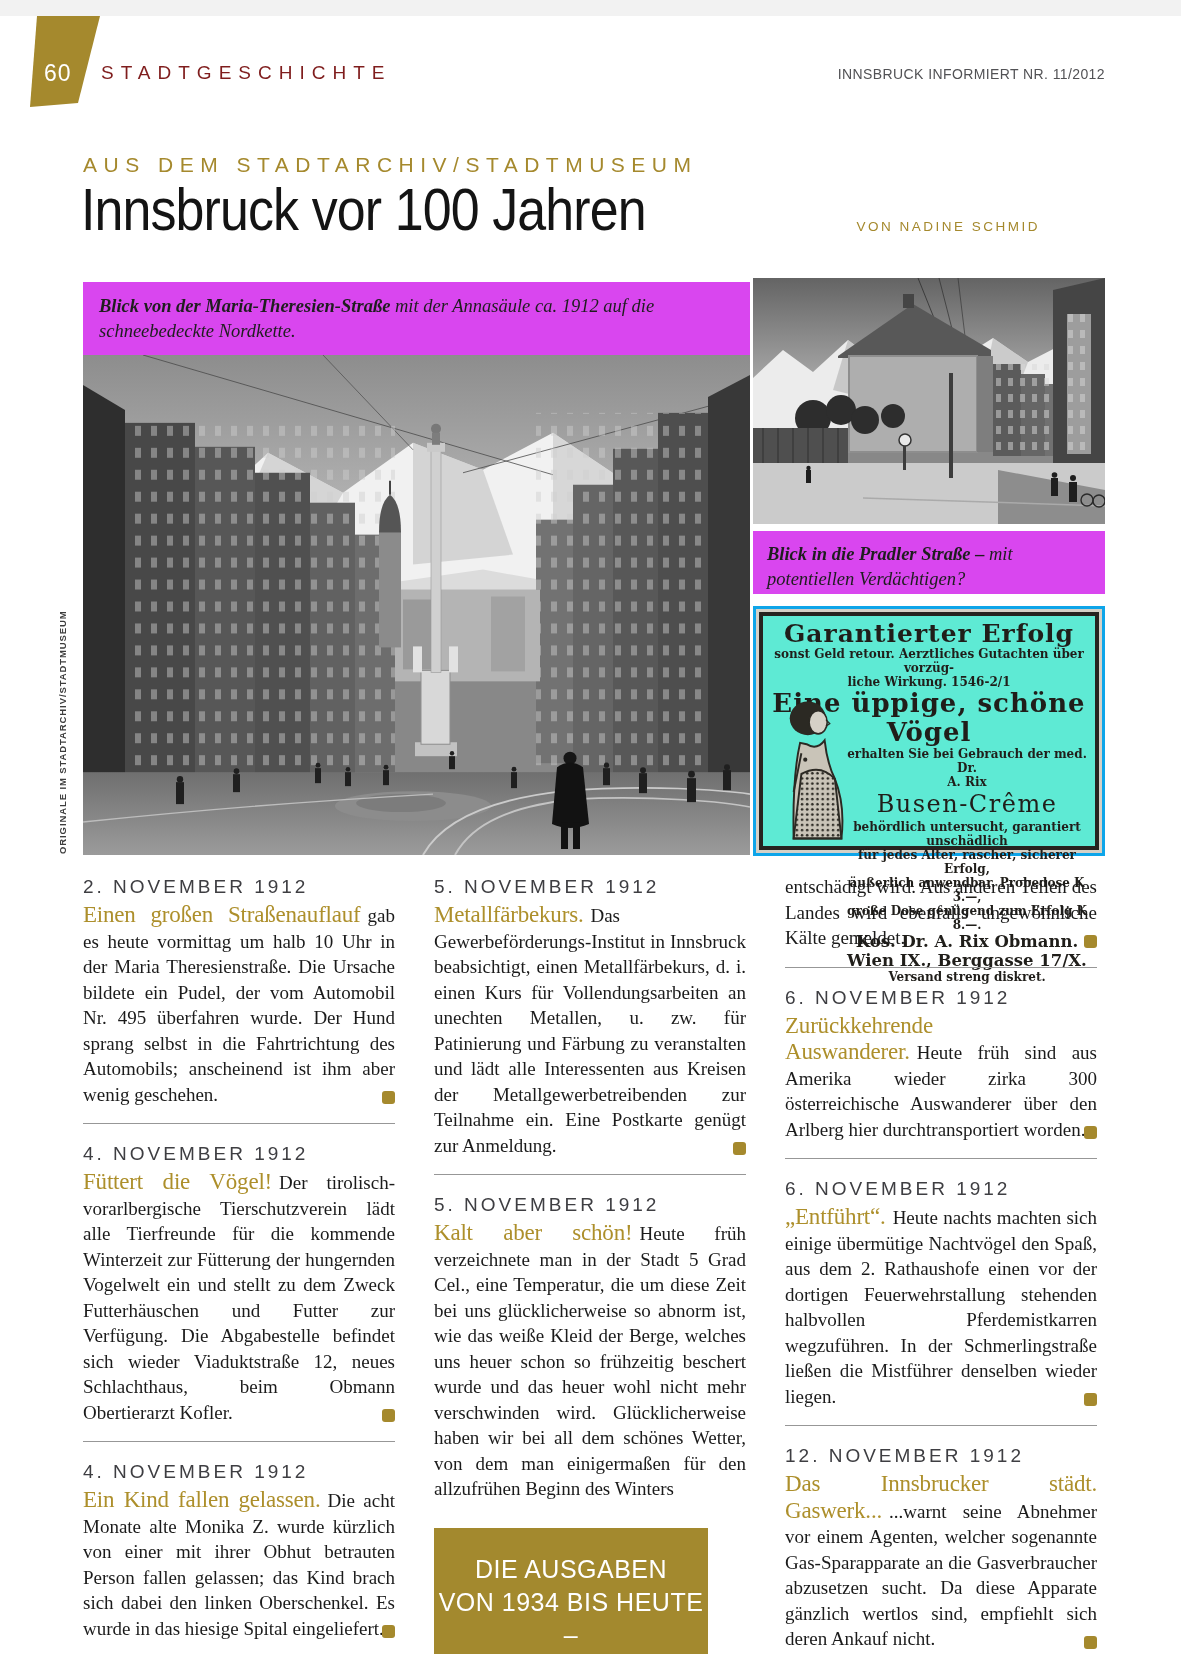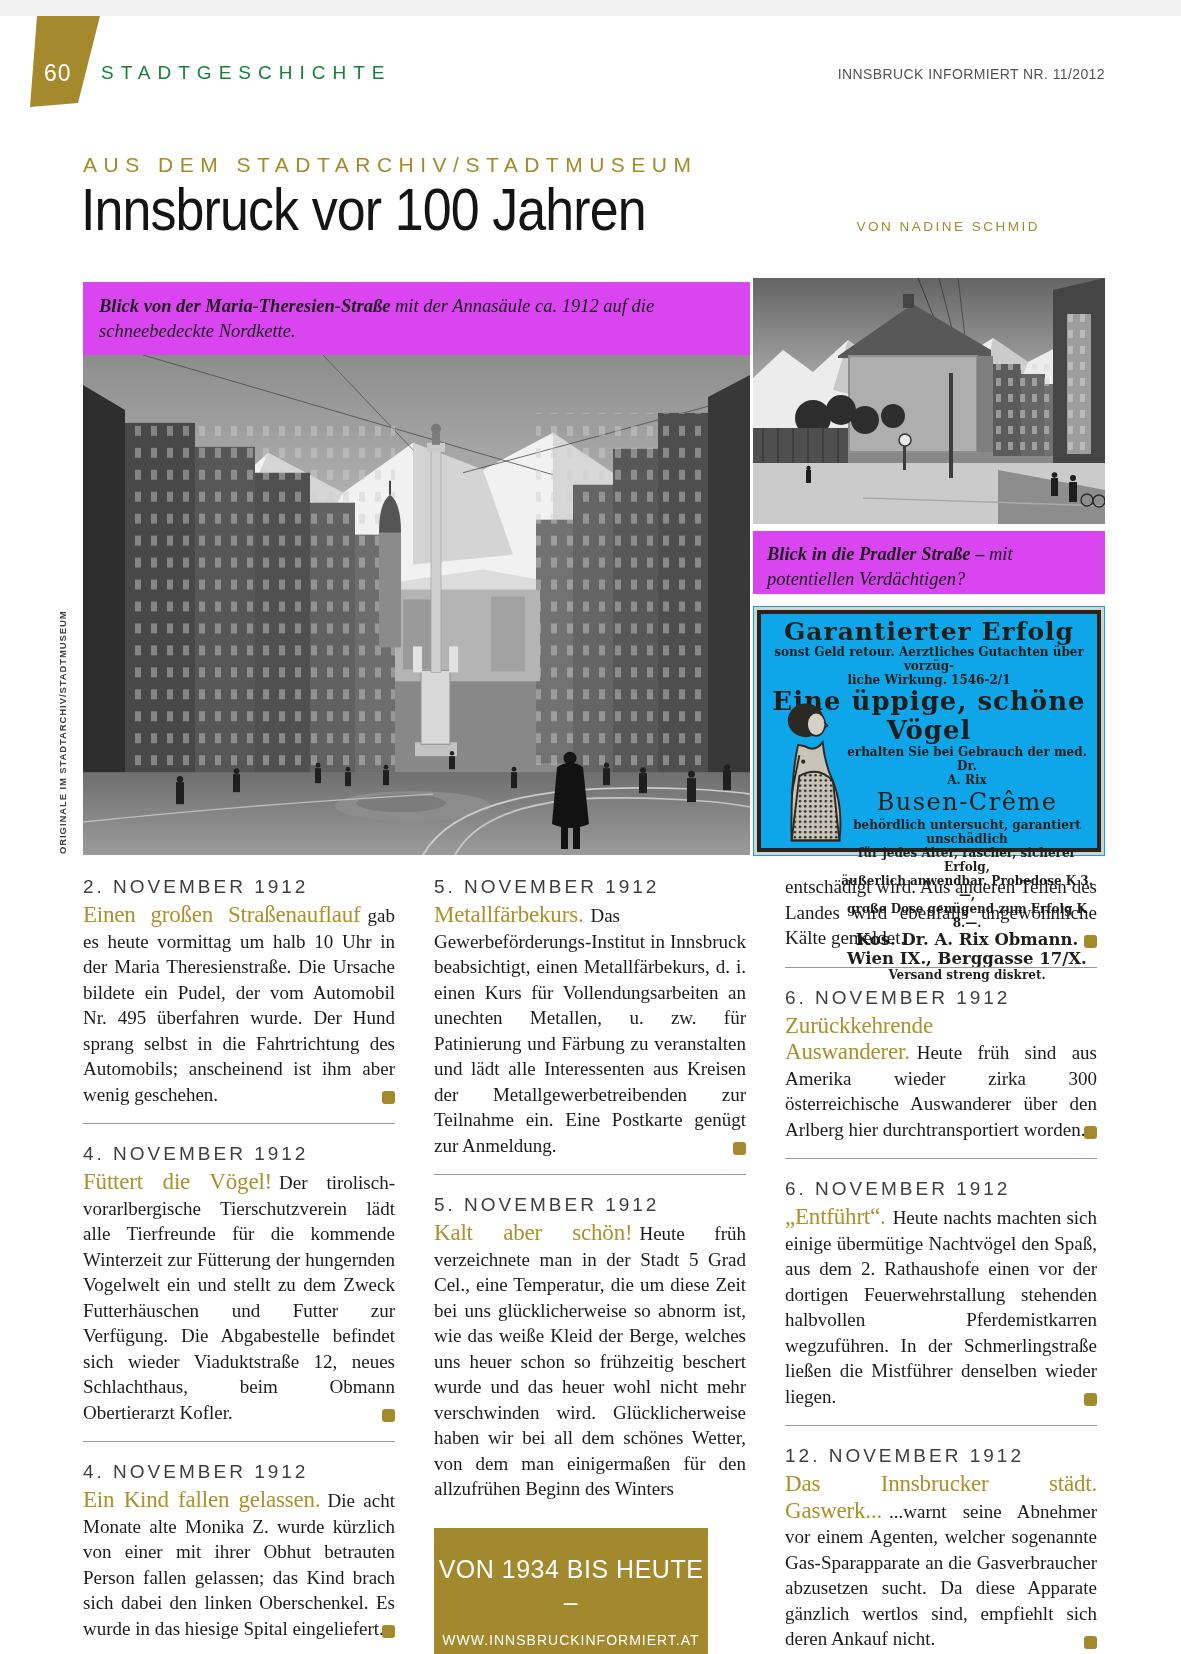--- a/index.html
+++ b/index.html
@@ -3,21 +3,21 @@
 <meta charset="utf-8">
 <title>Innsbruck Informiert – Stadtgeschichte</title>
 <style>
   html,body{margin:0;padding:0;background:#f2f2f2;}
   .page{position:relative;width:1181px;height:1654px;margin:16px auto;background:#ffffff;
         font-family:"Liberation Sans",sans-serif;overflow:hidden;color:#1c1c1c;}
 
   
   .flag-svg{position:absolute;left:0;top:0;width:110px;height:96px;}
   .pagenum{position:absolute;left:44px;top:44px;font-size:23px;color:#ffffff;letter-spacing:1px;}
-  .section{position:absolute;left:101px;top:46px;font-size:19px;letter-spacing:7px;color:#15803d;}
+  .section{position:absolute;left:101px;top:46px;font-size:19px;letter-spacing:7px;color:#7f1d1d;}
   .issue{position:absolute;right:76px;top:50px;font-size:14px;letter-spacing:0.4px;color:#525255;}
 
   
   .overline{position:absolute;left:83px;top:137px;font-size:21px;letter-spacing:6.5px;color:#a5892d;}
   .title{position:absolute;left:81px;top:160px;margin:0;font-size:59px;font-weight:400;
          letter-spacing:-1px;color:#141414;white-space:nowrap;
          transform:scaleX(0.88);transform-origin:left top;}
   .byline{position:absolute;left:83px;top:203px;width:957px;text-align:right;
           font-size:13.5px;letter-spacing:2.5px;color:#a5892d;}
 
@@ -31,21 +31,21 @@
   .photo{position:absolute;overflow:hidden;background:#888;}
   .main-photo{left:83px;top:339px;width:667px;height:500px;}
   .side-photo{left:753px;top:262px;width:352px;height:246px;}
   .photo svg{display:block;width:100%;height:100%;}
   .credit{position:absolute;left:57px;top:838px;width:240px;height:14px;
           transform:rotate(-90deg);transform-origin:0 0;
           font-size:9.5px;font-weight:700;letter-spacing:0.9px;color:#3d3d3d;white-space:nowrap;}
 
   
   .ad{position:absolute;left:753px;top:590px;width:352px;height:250px;box-sizing:border-box;
-      background:#0ea5e9;border:1px solid #0ea5e9;
+      background:#5eead4;border:3px solid #0ea5e9;
       box-shadow:inset 0 0 0 3px #d5d1c7, inset 0 0 0 7px #262420;
       font-family:"DejaVu Serif",serif;color:#201e1a;text-align:center;padding-top:11px;}
   .adl-big{font-size:25px;font-weight:700;letter-spacing:1px;line-height:27px;}
   .adl-big2{font-size:26px;font-weight:700;letter-spacing:1px;line-height:29px;}
   .adl-sm{font-size:12px;font-weight:700;line-height:14px;}
   .ad-indent{padding-left:86px;padding-right:10px;}
   .adl-name{font-size:24px;font-weight:400;letter-spacing:1.5px;line-height:27px;margin:2px 0 2px;text-align:center;}
   .adl-addr{font-size:16.5px;font-weight:700;line-height:19px;}
   .ad-woman{position:absolute;left:16px;bottom:12px;width:82px;height:142px;}
 
@@ -318,20 +318,21 @@
     <section class="item">
       <h3>5. NOVEMBER 1912</h3>
       <p class="body-p"><span class="lead">Metallfärbekurs.</span><span>Das Gewerbeförderungs-Institut in Innsbruck beabsichtigt, einen Metallfärbekurs, d. i. einen Kurs für Vollendungsarbeiten an unechten Metallen, u. zw. für Patinierung und Färbung zu veranstalten und lädt alle Interessenten aus Kreisen der Metallgewerbetreibenden zur Teilnahme ein. Eine Postkarte genügt zur Anmeldung.</span><span class="endmark"></span></p>
     </section>
     <div class="divider"></div>
     <section class="item">
       <h3>5. NOVEMBER 1912</h3>
       <p class="body-p"><span class="lead">Kalt aber schön!</span><span>Heute früh verzeichnete man in der Stadt 5 Grad Cel., eine Temperatur, die um diese Zeit bei uns glücklicherweise so abnorm ist, wie das weiße Kleid der Berge, welches uns heuer schon so frühzeitig beschert wurde und das heuer wohl nicht mehr verschwinden wird. Glücklicherweise haben wir bei all dem schönes Wetter, von dem man einigermaßen für den allzufrühen Beginn des Winters</span></p>
     </section>
     <div class="promo">
+      <div class="promo-line">DIE AUSGABEN</div>
       <div class="promo-line">VON 1934 BIS HEUTE –</div>
       <div class="promo-url">WWW.INNSBRUCKINFORMIERT.AT</div>
     </div>
   </div>
 
   <div class="col" id="col3">
     <section class="item">
       <p class="body-p"><span>entschädigt wird. Aus anderen Teilen des Landes wird ebenfalls ungewöhnliche Kälte gemeldet.</span><span class="endmark"></span></p>
     </section>
     <div class="divider"></div>

